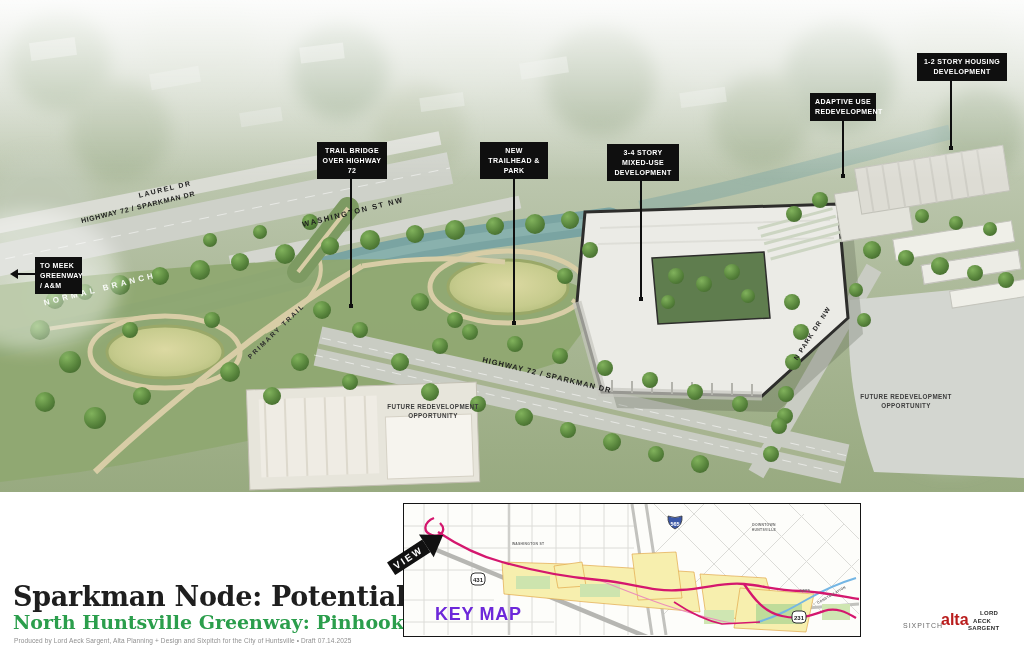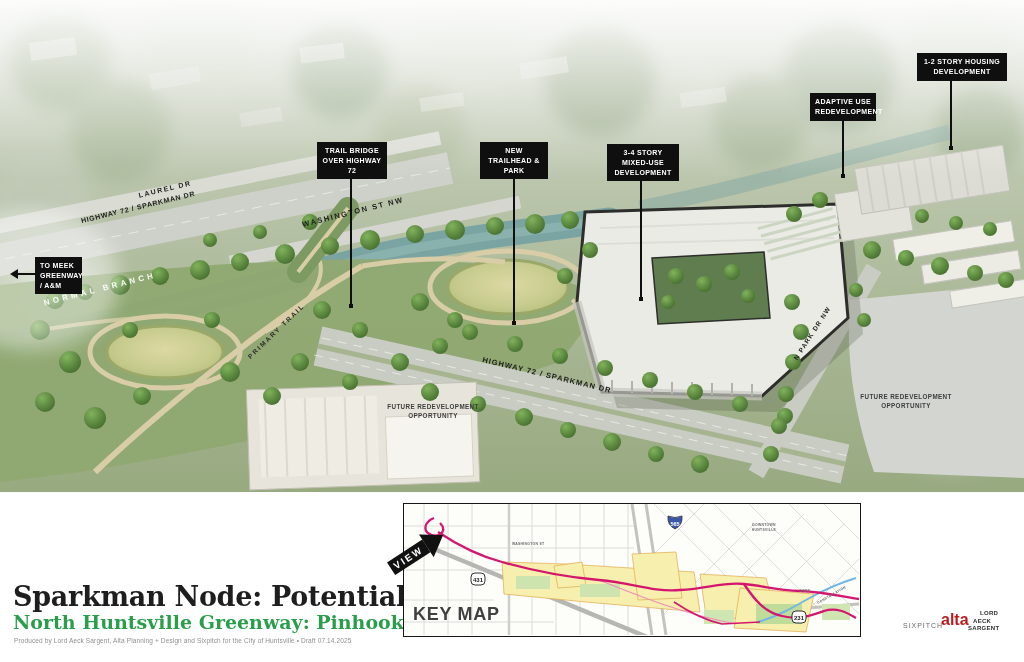--- a/index.html
+++ b/index.html
@@ -23,22 +23,22 @@
 
   
   #title{position:absolute;left:13px;top:581px;font:700 27px "DejaVu Serif","Liberation Serif",serif;
     color:#1e1e1e;letter-spacing:-.01em;}
   #subtitle{position:absolute;left:13px;top:611px;font:700 19px "DejaVu Serif","Liberation Serif",serif;}
   #credit{position:absolute;left:14px;top:637px;font:400 6.5px "Liberation Sans",sans-serif;color:#8f8f8f;letter-spacing:.02em;}
 
   
   #keymap{position:absolute;left:403px;top:503px;width:458px;height:134px;
     border:1.6px solid #151515;background:#fdfdfa;box-sizing:border-box;z-index:3;overflow:hidden;}
-  #keymap-heading{position:absolute;left:413px;top:604px;font:600 18px "Liberation Sans",sans-serif;
-    color:#404040;letter-spacing:.04em;z-index:4;}
+  #keymap-heading{position:absolute;left:435px;top:604px;font:600 18px "Liberation Sans",sans-serif;
+    color:#6d28d9;letter-spacing:.04em;z-index:4;}
   #view-arrow{position:absolute;left:378px;top:521px;width:76px;height:62px;z-index:7;}
 
   
   #logo-sixpitch{position:absolute;left:903px;top:622px;font:500 7px "Liberation Sans",sans-serif;
     color:#6a6a6a;letter-spacing:.14em;}
   #logo-alta{position:absolute;left:941px;top:611px;font:700 16px "Liberation Sans",sans-serif;color:#b91c1c;}
   #logo-las{position:absolute;left:968px;top:610px;font:700 6px/1.25 "Liberation Sans",sans-serif;color:#2b2b2b;letter-spacing:.05em;}
   #logo-las div:nth-child(1){margin-left:12px;}
   #logo-las div:nth-child(2){margin-left:5px;}
 

